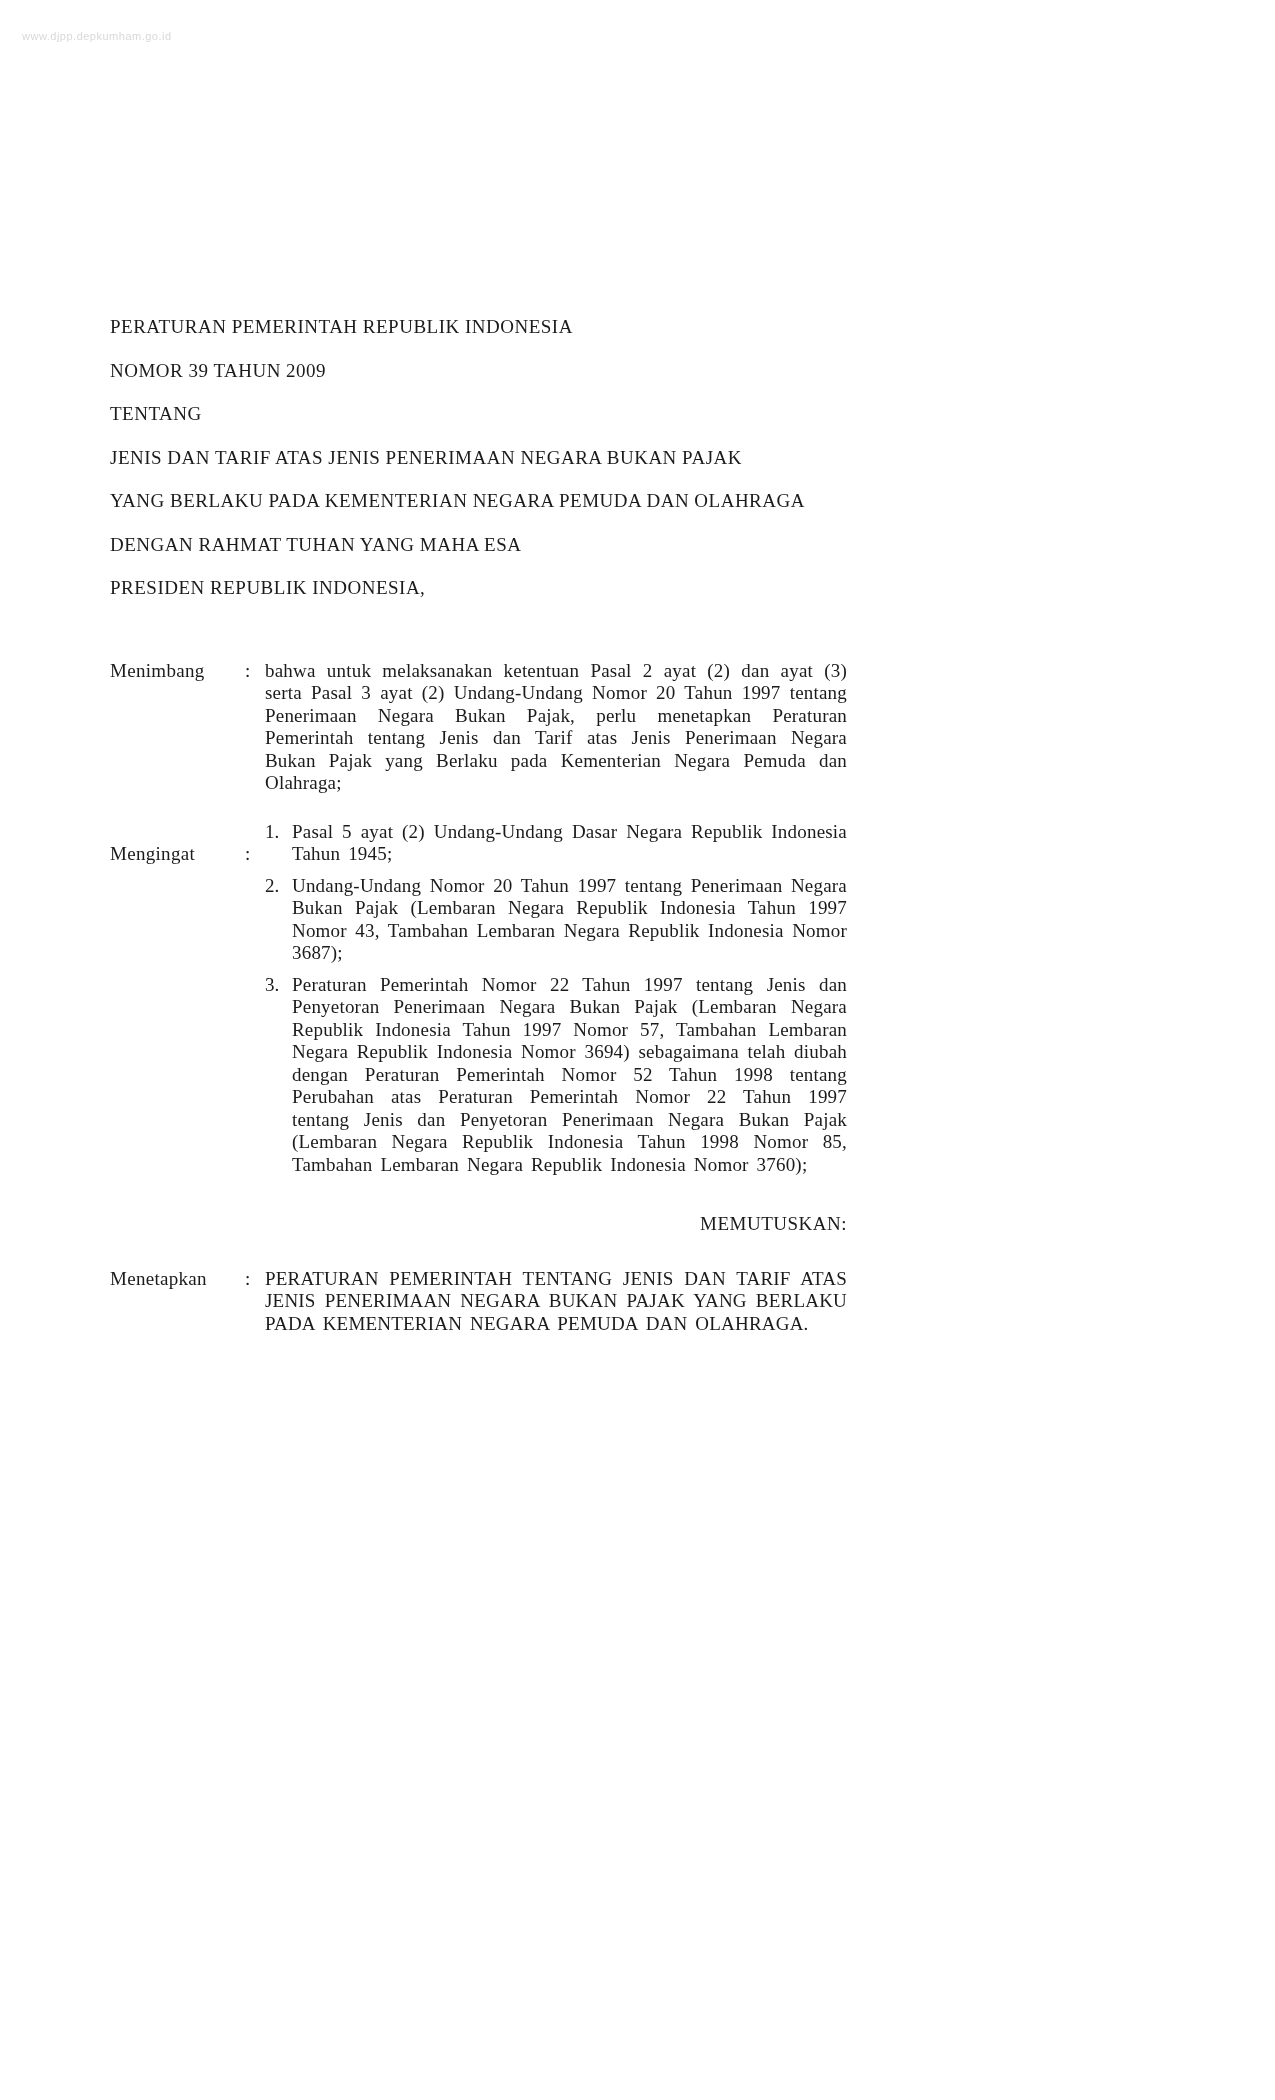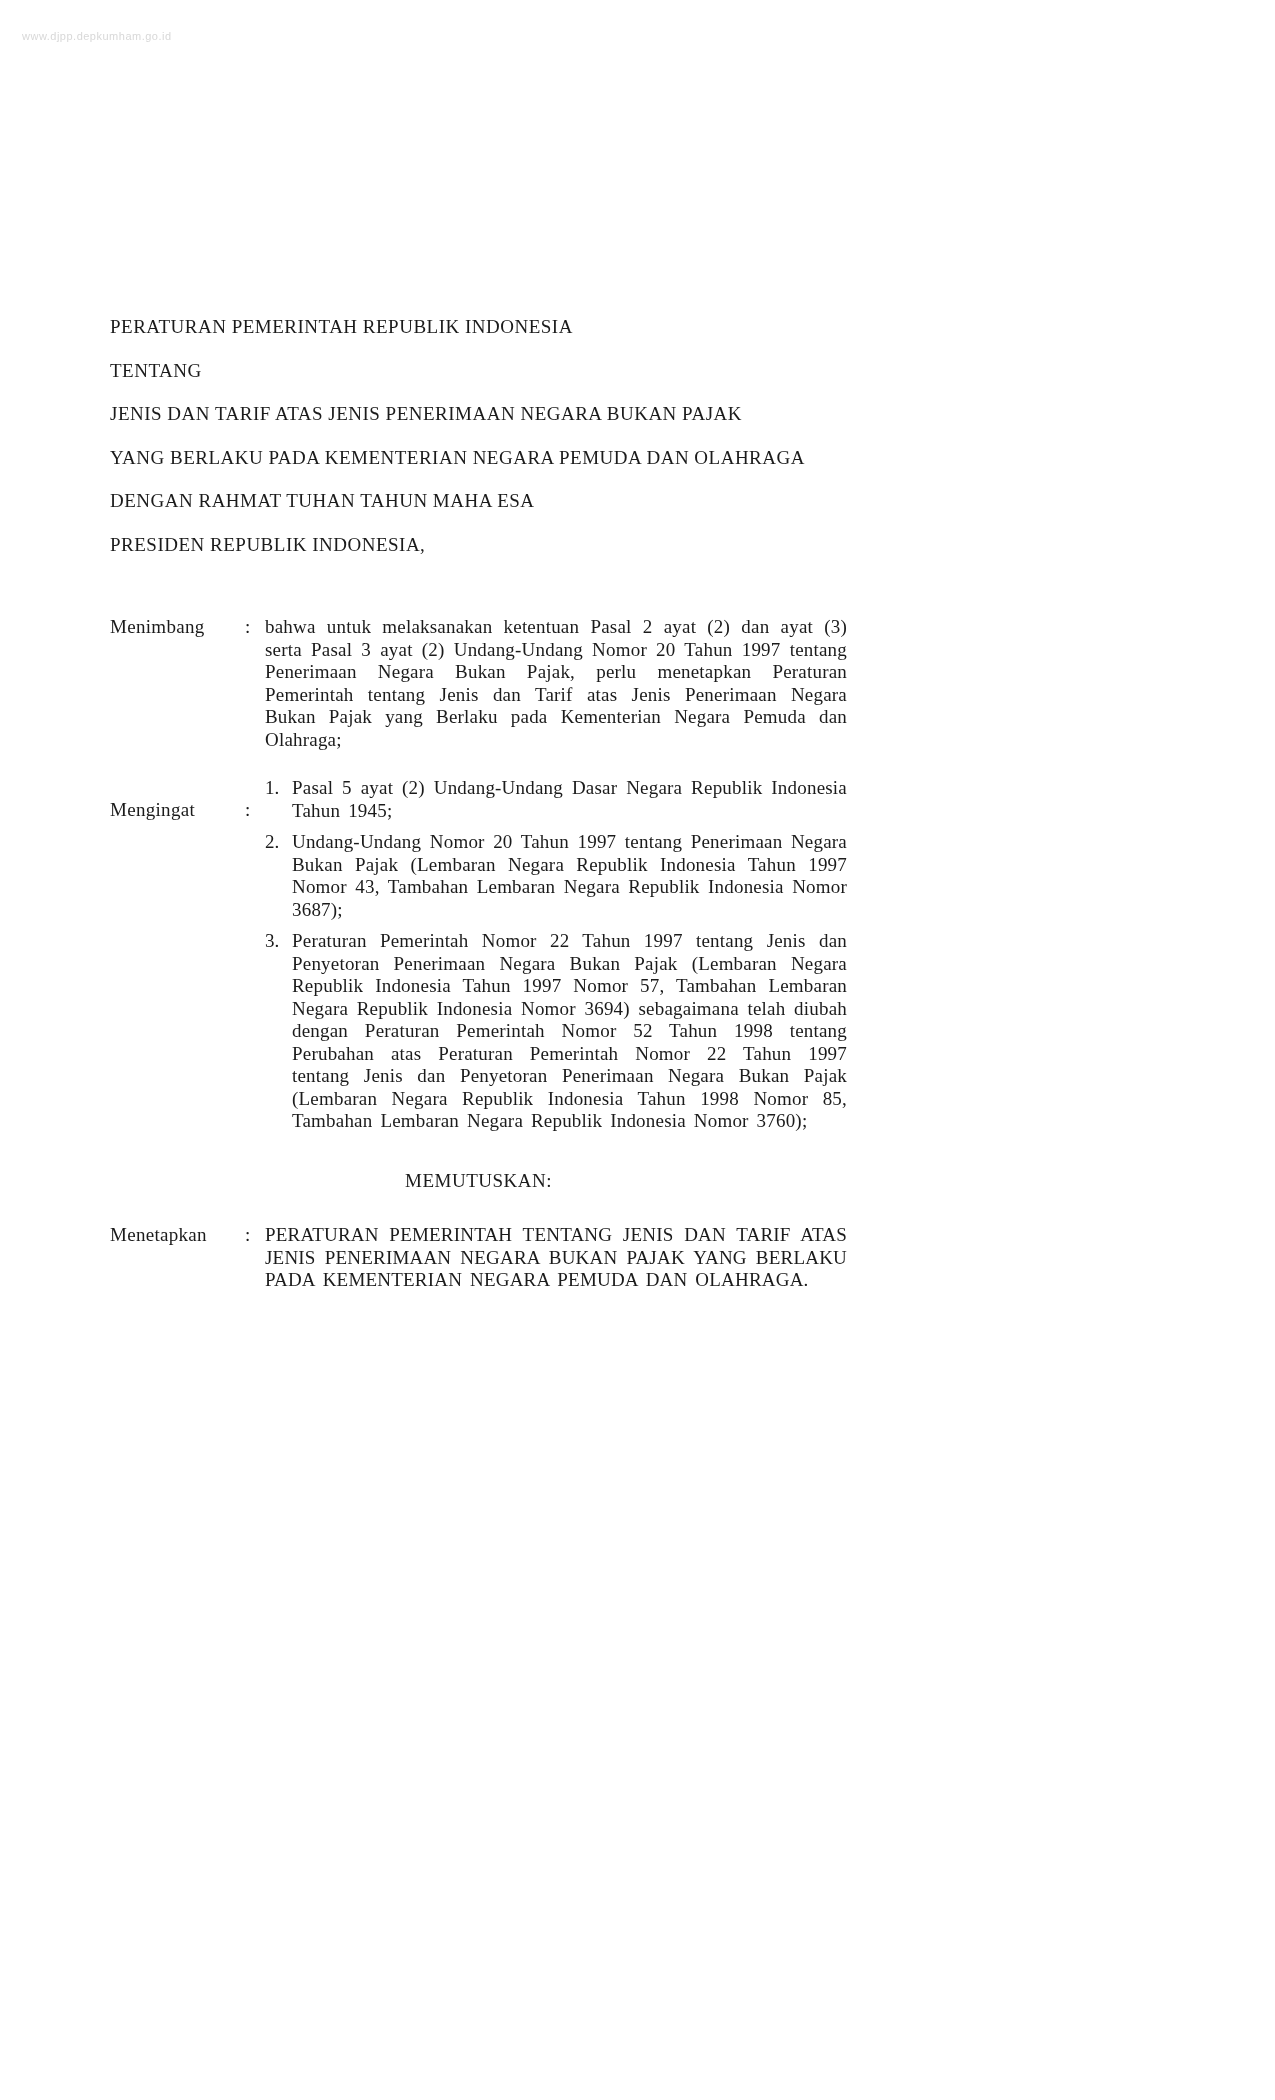--- a/index.html
+++ b/index.html
@@ -60,21 +60,21 @@
 
   .list-item {
     display: grid;
     grid-template-columns: 27px 1fr;
     margin-bottom: 9px;
     align-items: start;
   }
   .list-num { }
 
   .memutuskan {
-    text-align: center;
+    text-align: right;
     margin-top: 28px;
     margin-bottom: 20px;
     letter-spacing: 0.5px;
   }
   .footer-line {
     text-align: right;
     padding-right: 18px;
     margin-top: 26px;
     letter-spacing: 0.3px;
   }
@@ -82,24 +82,25 @@
 </head>
 <body>
 
 <div class="page">
 
   <div class="watermark">www.djpp.depkumham.go.id</div>
 
   <div class="content">
 
     <div class="title-line">PERATURAN PEMERINTAH REPUBLIK INDONESIA</div>
+    <div class="title-line">NOMOR 39 TAHUN 2009</div>
     <div class="title-line">TENTANG</div>
     <div class="title-line">JENIS DAN TARIF ATAS JENIS PENERIMAAN NEGARA BUKAN PAJAK</div>
     <div class="title-line">YANG BERLAKU PADA KEMENTERIAN NEGARA PEMUDA DAN OLAHRAGA</div>
-    <div class="title-line title-gap-top">DENGAN RAHMAT TUHAN TAHUN MAHA ESA</div>
+    <div class="title-line title-gap-top">DENGAN RAHMAT TUHAN YANG MAHA ESA</div>
     <div class="title-line title-gap-bottom">PRESIDEN REPUBLIK INDONESIA,</div>
 
     <div class="row">
       <div class="row-label">Menimbang</div>
       <div class="row-colon">:</div>
       <div class="justified">bahwa untuk melaksanakan ketentuan Pasal 2 ayat (2) dan ayat (3) serta Pasal 3 ayat (2) Undang-Undang Nomor 20 Tahun 1997 tentang Penerimaan Negara Bukan Pajak, perlu menetapkan Peraturan Pemerintah tentang Jenis dan Tarif atas Jenis Penerimaan Negara Bukan Pajak yang Berlaku pada Kementerian Negara Pemuda dan Olahraga;</div>
     </div>
 
     <div class="row mengingat-row">
       <div class="row-label offset">Mengingat</div>

